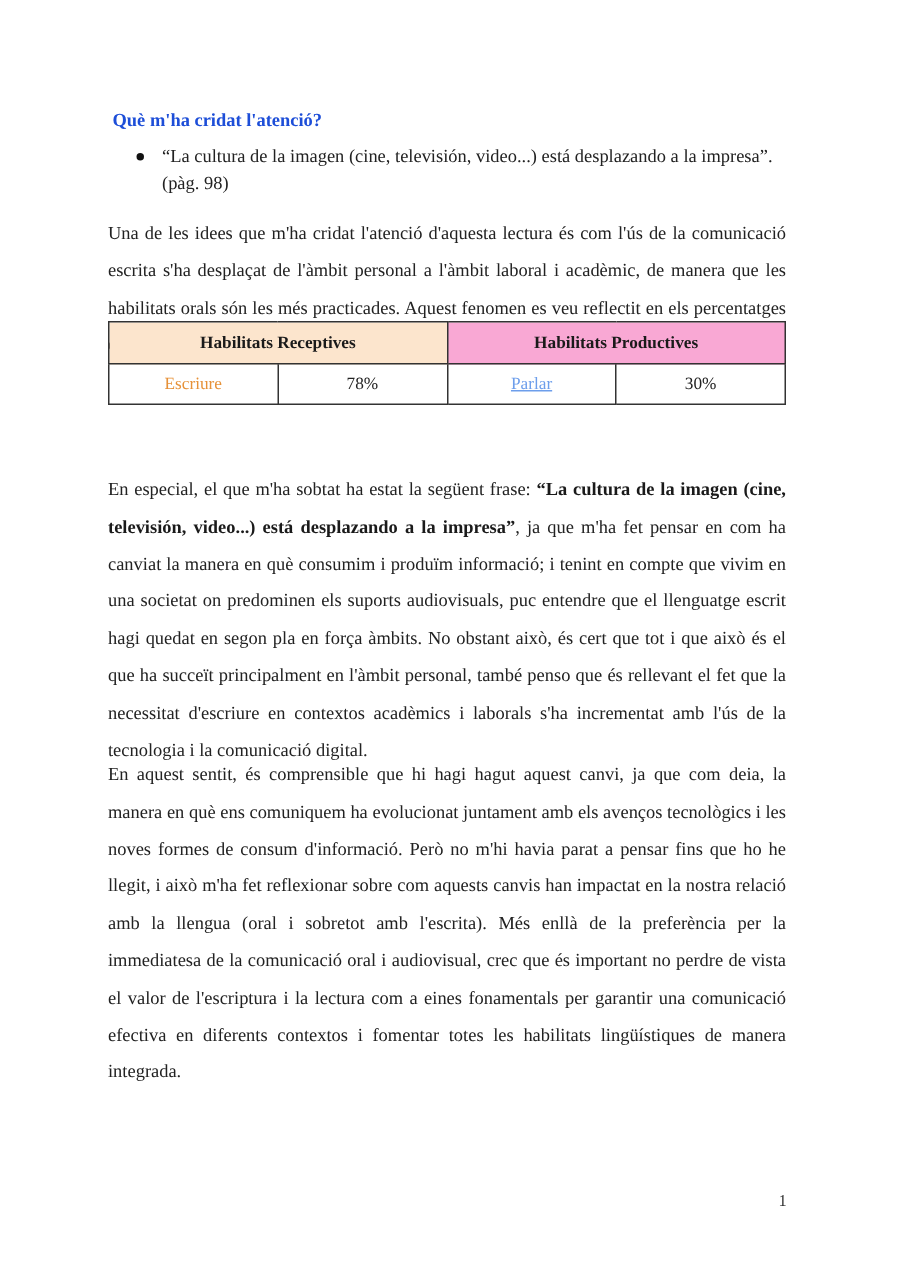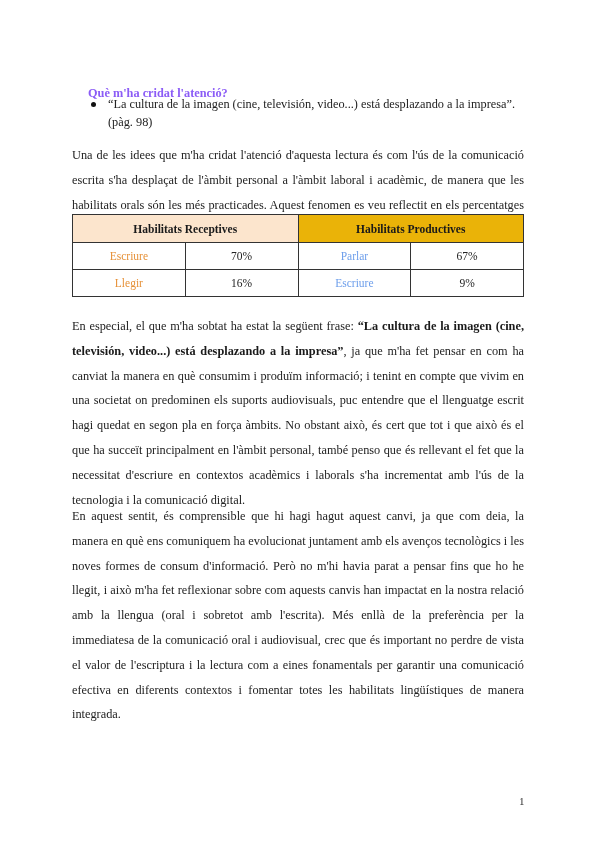--- a/index.html
+++ b/index.html
@@ -20,22 +20,22 @@
       left: 0; top: 0;
       width: 600px; height: 848px;
       background: #ffffff;
     }
     .heading {
       position: absolute;
       left: 72px;
       top: 70px;
       font-size: 12.3px;
       font-weight: bold;
-      color: #8b5cf6;
-      margin: 16px;
+      color: #1d4ed8;
+      margin: 3px;
     }
     .bullet-list {
       position: absolute;
       left: 72px;
       top: 95px;
       margin: 0;
       padding: 0;
       list-style: none;
       width: 460px;
     }
@@ -85,23 +85,23 @@
       text-align: center;
       height: 26px;
       padding: 0;
     }
     table.skills th {
       font-weight: bold;
       color: #1a1a1a;
       height: 27px;
     }
     th.receptive { background: #fce5cd; }
-    th.productive { background: #eab308; }
+    th.productive { background: #f9a8d4; }
     td.skill-rec { color: #e69138; }
-    td.skill-prod { color: #6d9eeb; }
+    td.skill-prod { color: #6d9eeb; text-decoration: underline; }
     td.pct { color: #222; }
 
     .page-number {
       position: absolute;
       left: 519px;
       top: 795px;
       font-size: 11px;
       color: #333;
     }
   </style>
@@ -128,29 +128,23 @@
         <col style="width:25%">
         <col style="width:25%">
     </colgroup>
     <tbody>
         <tr>
       <th colspan="2" class="receptive">Habilitats Receptives</th>
       <th colspan="2" class="productive">Habilitats Productives</th>
     </tr>
     <tr>
       <td class="skill-rec">Escriure</td>
-      <td class="pct">70%</td>
+      <td class="pct">78%</td>
       <td class="skill-prod">Parlar</td>
-      <td class="pct">67%</td>
-    </tr>
-    <tr>
-      <td class="skill-rec">Llegir</td>
-      <td class="pct">16%</td>
-      <td class="skill-prod">Escriure</td>
-      <td class="pct">9%</td>
+      <td class="pct">30%</td>
     </tr>
   </tbody>
     </table>
 
   <p class="para" id="p2"><span>En especial, el que m'ha sobtat ha estat la següent frase: </span><b>“La cultura de la imagen (cine, televisión, video...) está desplazando a la impresa”</b><span>, ja que m'ha fet pensar en com ha canviat la manera en què consumim i produïm informació; i tenint en compte que vivim en una societat on predominen els suports audiovisuals, puc entendre que el llenguatge escrit hagi quedat en segon pla en força àmbits. No obstant això, és cert que tot i que això és el que ha succeït principalment en l'àmbit personal, també penso que és rellevant el fet que la necessitat d'escriure en contextos acadèmics i laborals s'ha incrementat amb l'ús de la tecnologia i la comunicació digital.</span></p>
 
   <p class="para" id="p3">En aquest sentit, és comprensible que hi hagi hagut aquest canvi, ja que com deia, la manera en què ens comuniquem ha evolucionat juntament amb els avenços tecnològics i les noves formes de consum d'informació. Però no m'hi havia parat a pensar fins que ho he llegit, i això m'ha fet reflexionar sobre com aquests canvis han impactat en la nostra relació amb la llengua (oral i sobretot amb l'escrita). Més enllà de la preferència per la immediatesa de la comunicació oral i audiovisual, crec que és important no perdre de vista el valor de l'escriptura i la lectura com a eines fonamentals per garantir una comunicació efectiva en diferents contextos i fomentar totes les habilitats lingüístiques de manera integrada.</p>
 
   <div class="page-number">1</div>
 </div>

